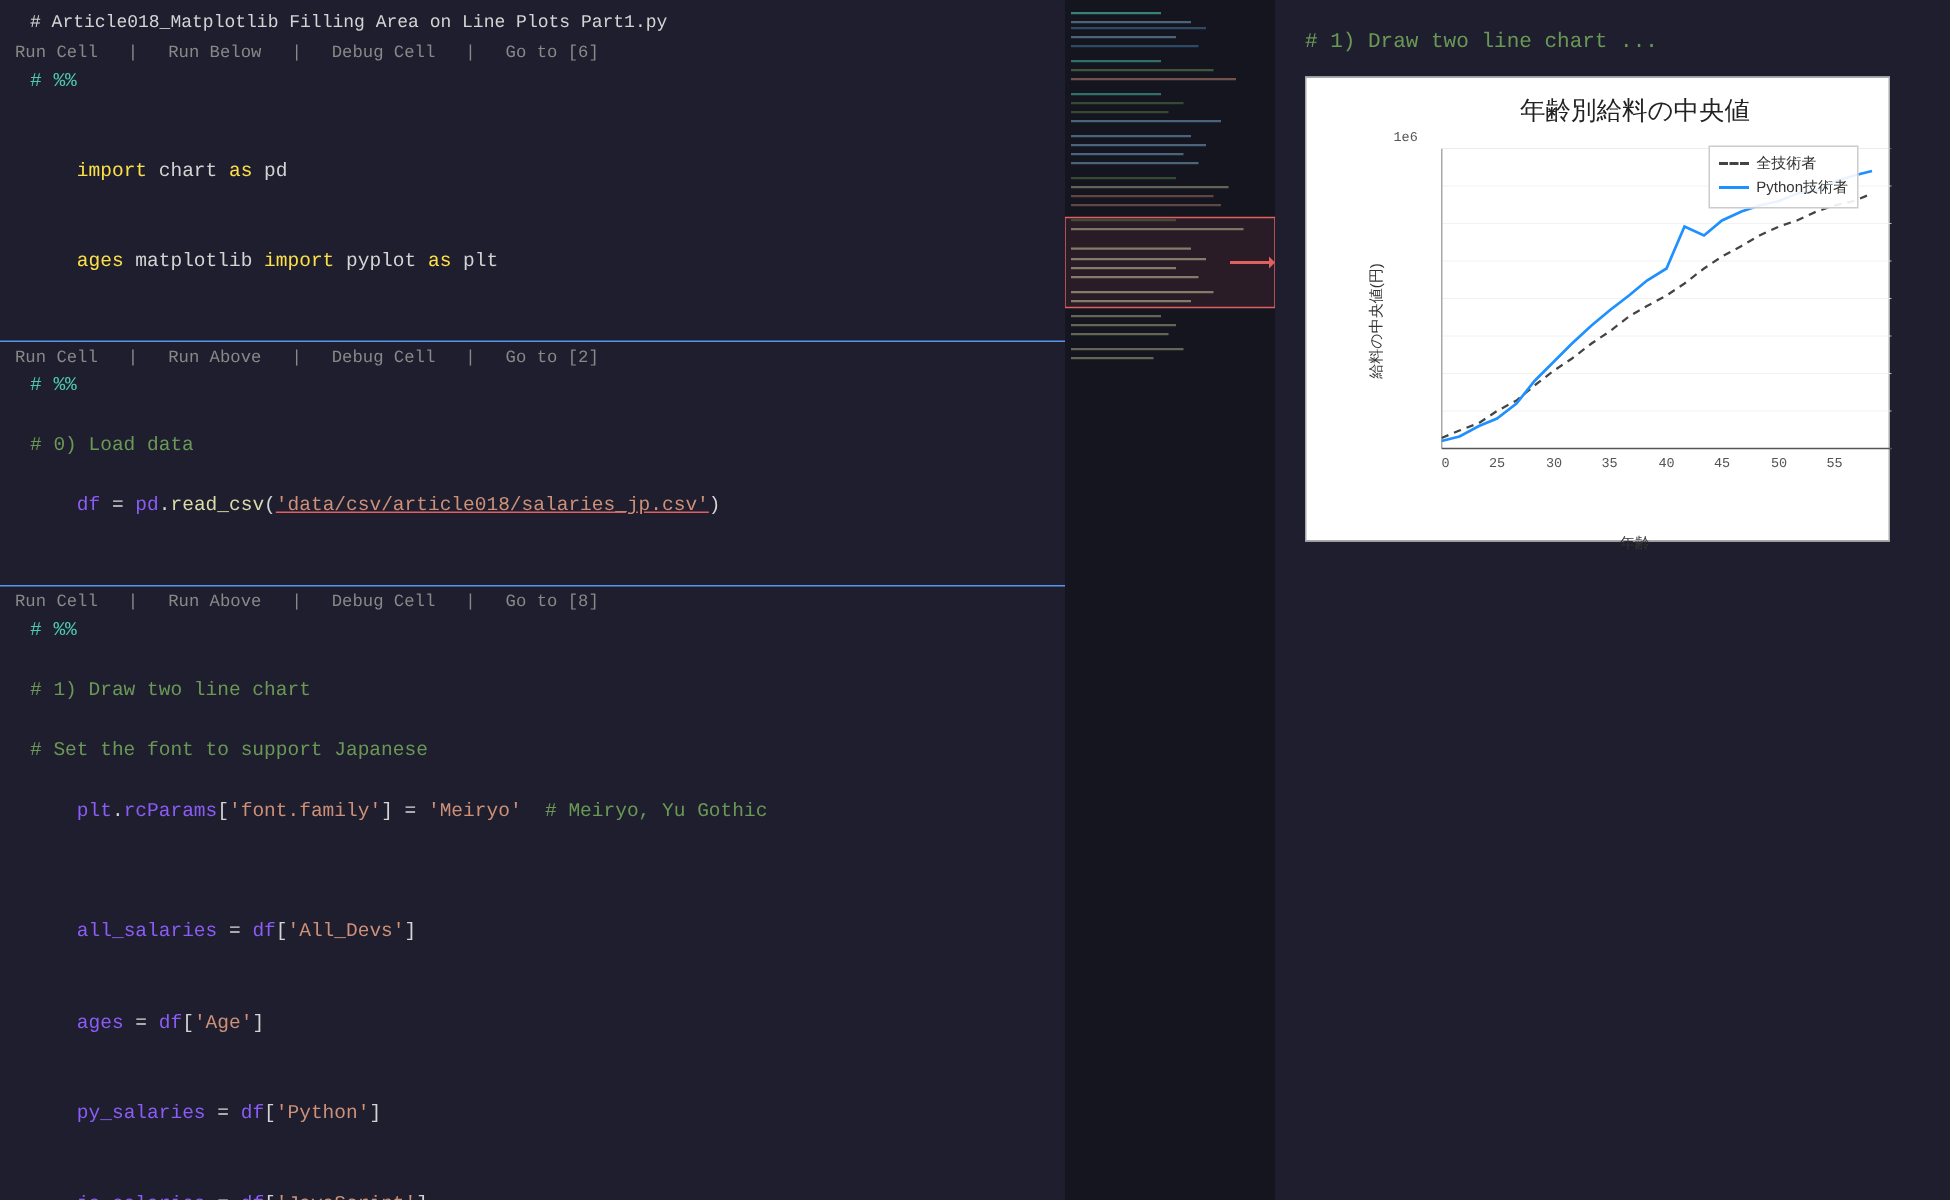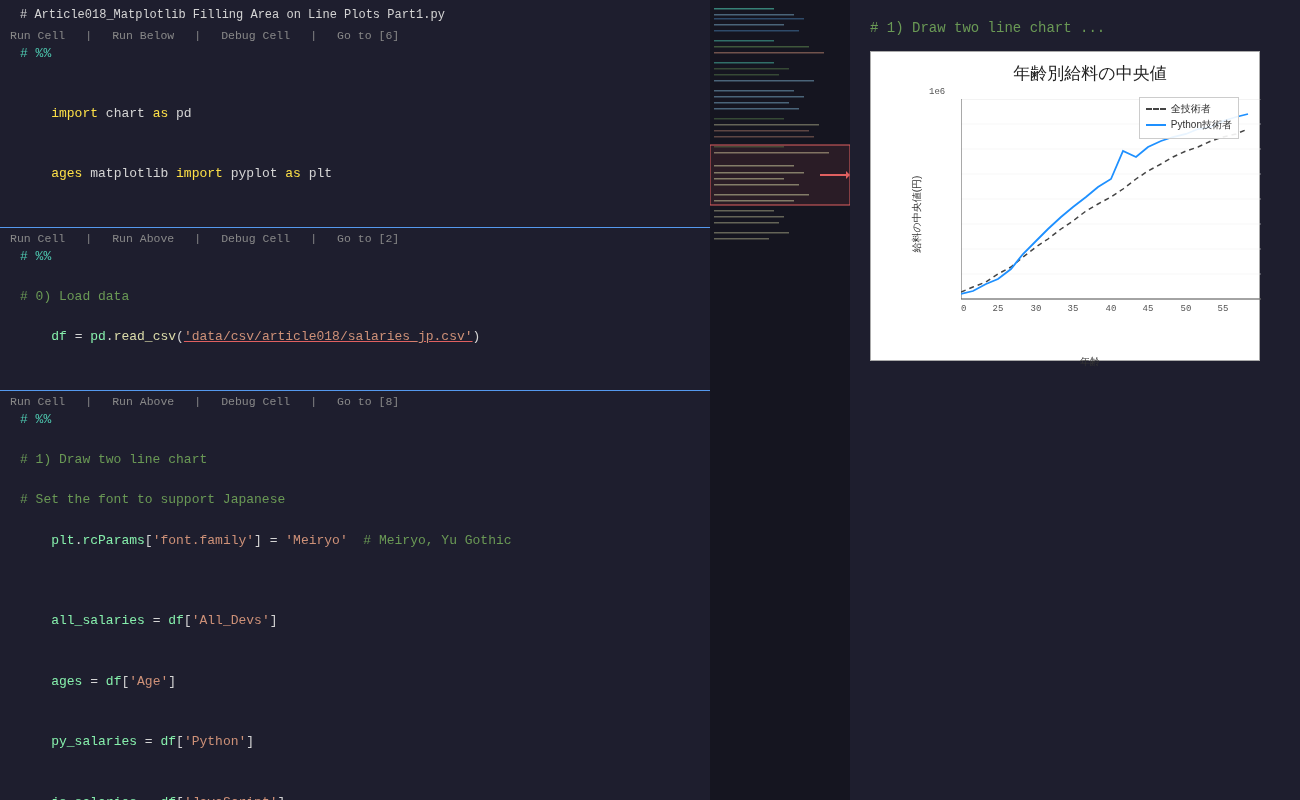--- a/index.html
+++ b/index.html
@@ -57,21 +57,21 @@
     .keyword {
       color: #fde047;
     }
     .string {
       color: #ce9178;
     }
     .function {
       color: #dcdcaa;
     }
     .variable {
-      color: #86efac;
+      color: #8b5cf6;
     }
     .highlight-underline {
       text-decoration: underline;
       text-decoration-color: #e06060;
     }
     .blue-line {
       border-bottom: 1.5px solid #5599ee;
       margin: 2px 0;
     }
 

